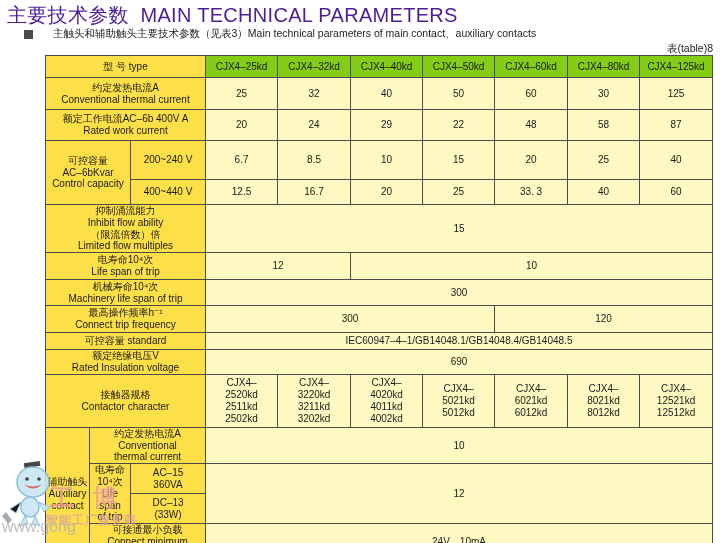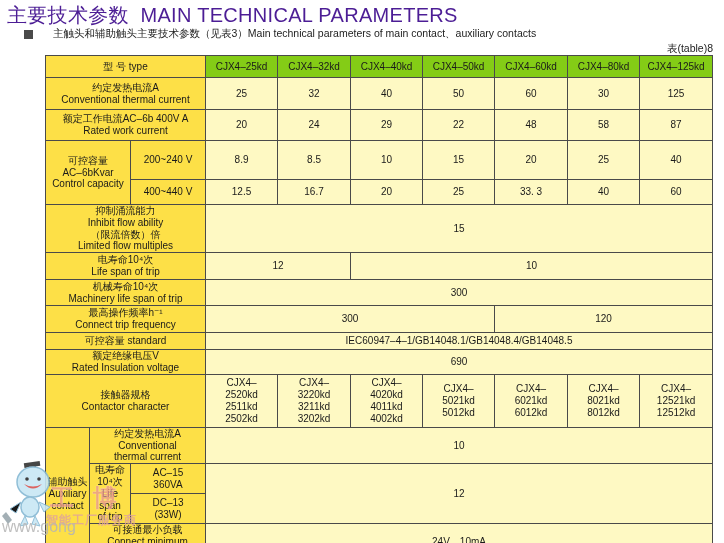--- a/index.html
+++ b/index.html
@@ -124,21 +124,21 @@
     <td class="val">48</td>
     <td class="val">58</td>
     <td class="val">87</td>
   </tr>
 
   <tr style="height:39px">
     <td class="lbl" colspan="2" rowspan="2">可控容量
 AC–6bKvar
 Control capacity</td>
     <td class="lbl">200~240 V</td>
-    <td class="val">8.9</td>
+    <td class="val">6.7</td>
     <td class="val">8.5</td>
     <td class="val">10</td>
     <td class="val">15</td>
     <td class="val">20</td>
     <td class="val">25</td>
     <td class="val">40</td>
   </tr>
 
   <tr style="height:25px">
     <td class="lbl">400~440 V</td>

